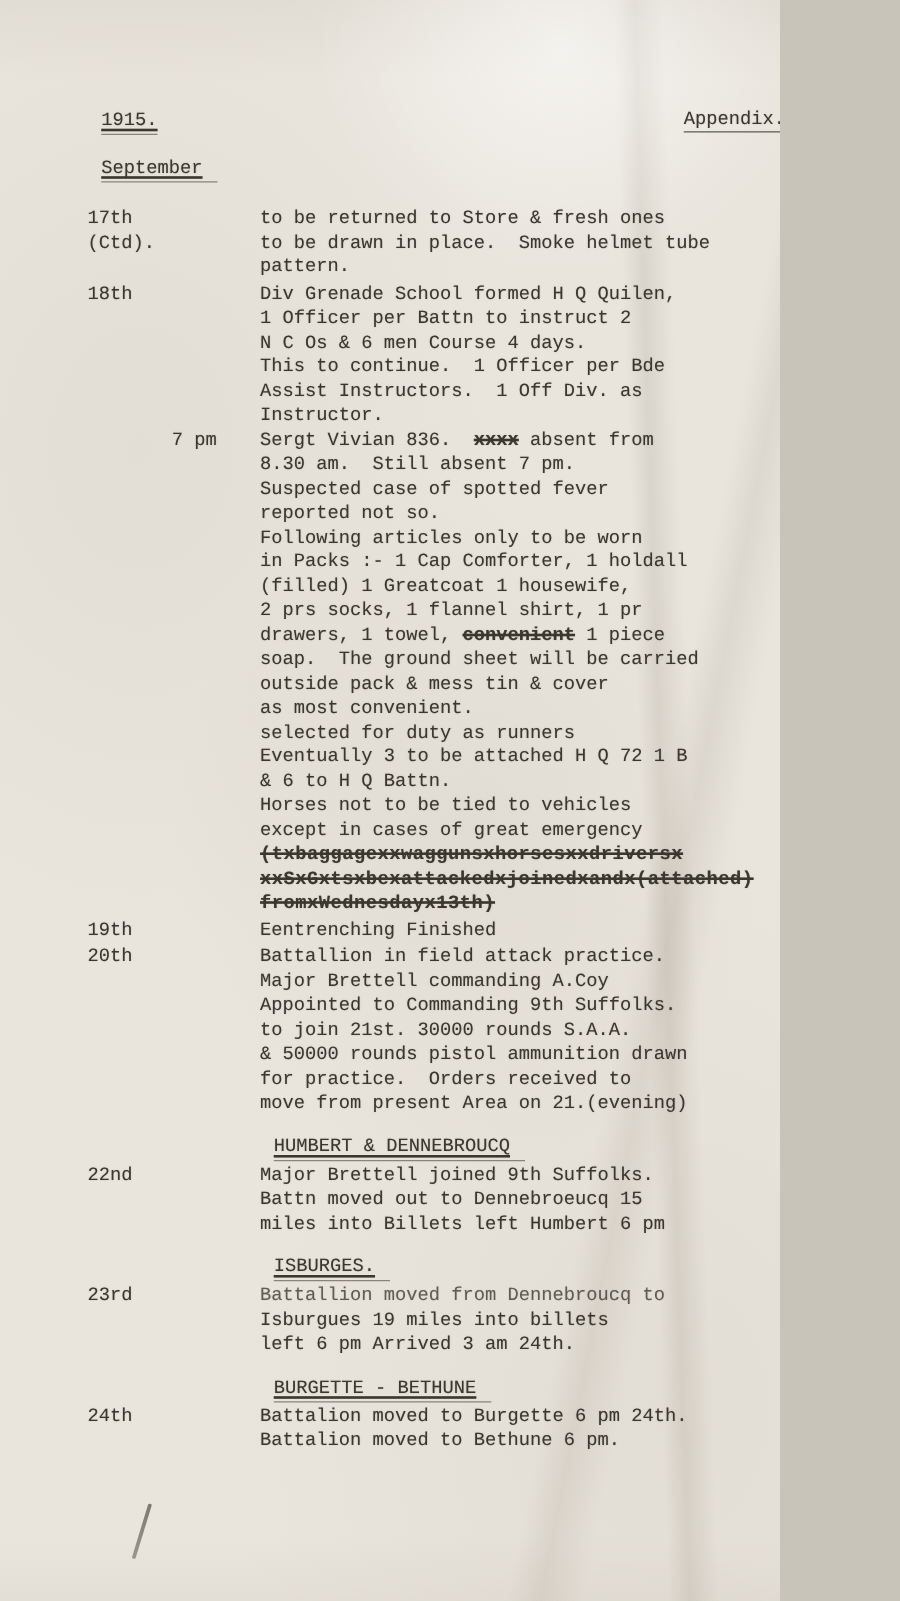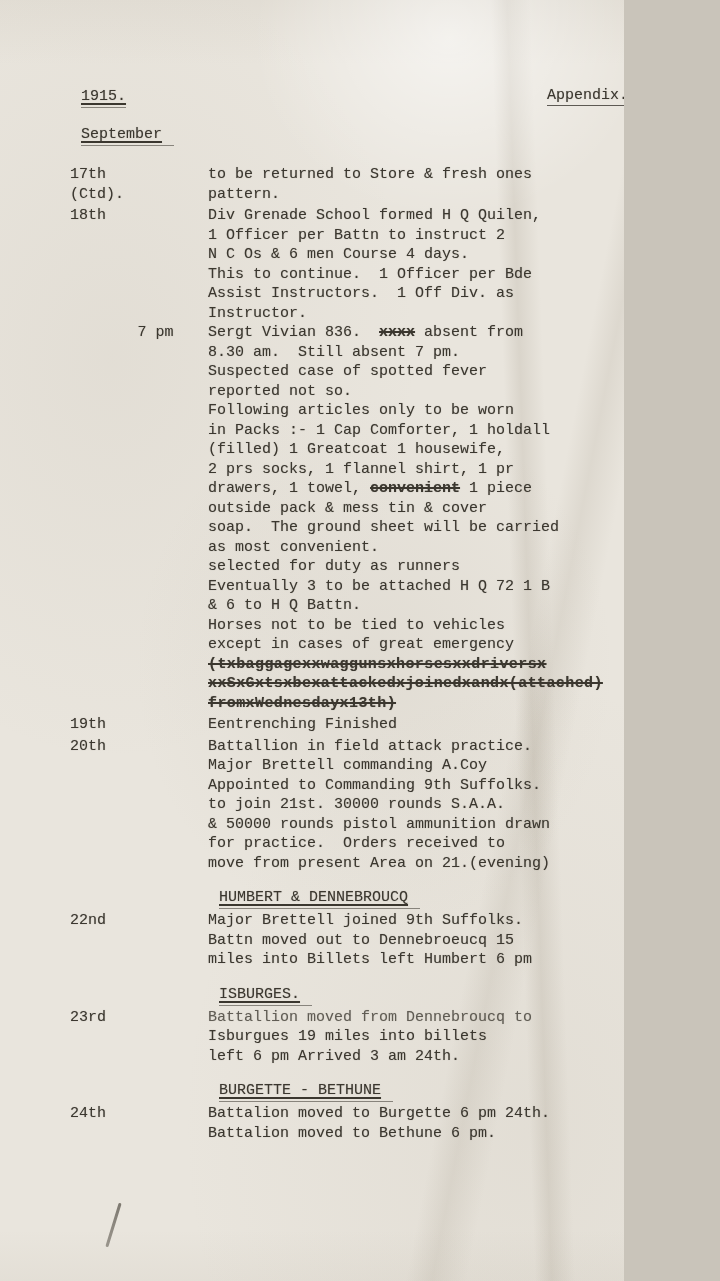--- a/index.html
+++ b/index.html
@@ -83,20 +83,21 @@
   <div class="hdr-month"><span class="u-double pad-right">September</span></div>
 
   <div class="entries" id="entries">
       <div class="block entry">
         <div class="date">
           <div class="date-line">17th</div>
           <div class="date-line">(Ctd).</div>
         </div>
         <div class="body">
           <div class="line">to be returned to Store &amp; fresh ones</div>
+          <div class="line">to be drawn in place.  Smoke helmet tube</div>
           <div class="line">pattern.</div>
         </div>
       </div>
       <div class="block entry">
         <div class="date">
           <div class="date-line">18th</div>
         </div>
         <div class="body">
           <div class="line">Div Grenade School formed H Q Quilen,</div>
           <div class="line">1 Officer per Battn to instruct 2</div>
@@ -113,22 +114,22 @@
         <div class="body">
           <div class="line"><span>Sergt Vivian 836.  </span><span class="struck">xxxx</span><span> absent from</span></div>
           <div class="line">8.30 am.  Still absent 7 pm.</div>
           <div class="line">Suspected case of spotted fever</div>
           <div class="line">reported not so.</div>
           <div class="line">Following articles only to be worn</div>
           <div class="line">in Packs :- 1 Cap Comforter, 1 holdall</div>
           <div class="line">(filled) 1 Greatcoat 1 housewife,</div>
           <div class="line">2 prs socks, 1 flannel shirt, 1 pr</div>
           <div class="line"><span>drawers, 1 towel, </span><span class="struck">convenient</span><span> 1 piece</span></div>
+          <div class="line">soap.  The ground sheet will be carried</div>
           <div class="line">outside pack &amp; mess tin &amp; cover</div>
-          <div class="line">soap.  The ground sheet will be carried</div>
           <div class="line">as most convenient.</div>
           <div class="line">selected for duty as runners</div>
           <div class="line">Eventually 3 to be attached H Q 72 1 B</div>
           <div class="line">&amp; 6 to H Q Battn.</div>
           <div class="line">Horses not to be tied to vehicles</div>
           <div class="line">except in cases of great emergency</div>
           <div class="line struck struck-line">(txbaggagexxwaggunsxhorsesxxdriversx</div>
           <div class="line struck struck-line">xxSxGxtsxbexattackedxjoinedxandx(attached)</div>
           <div class="line struck struck-line">fromxWednesdayx13th)</div>
         </div>

